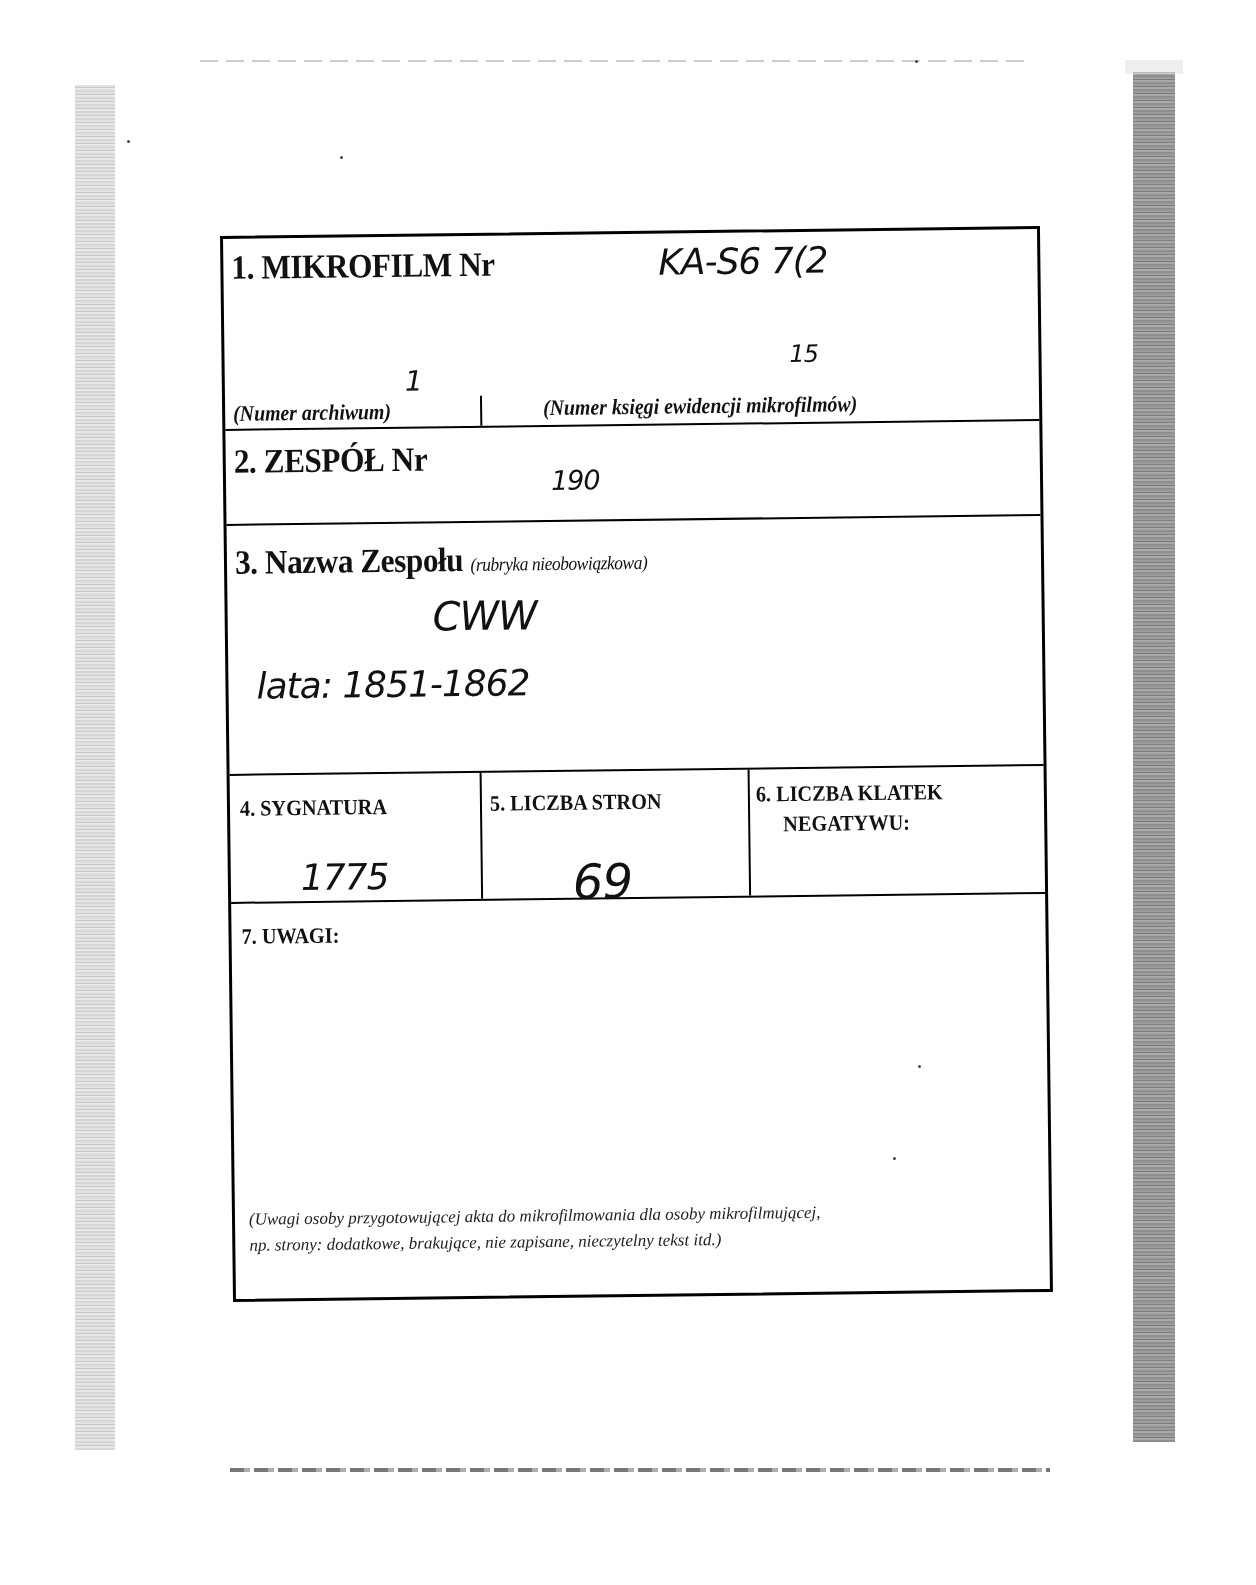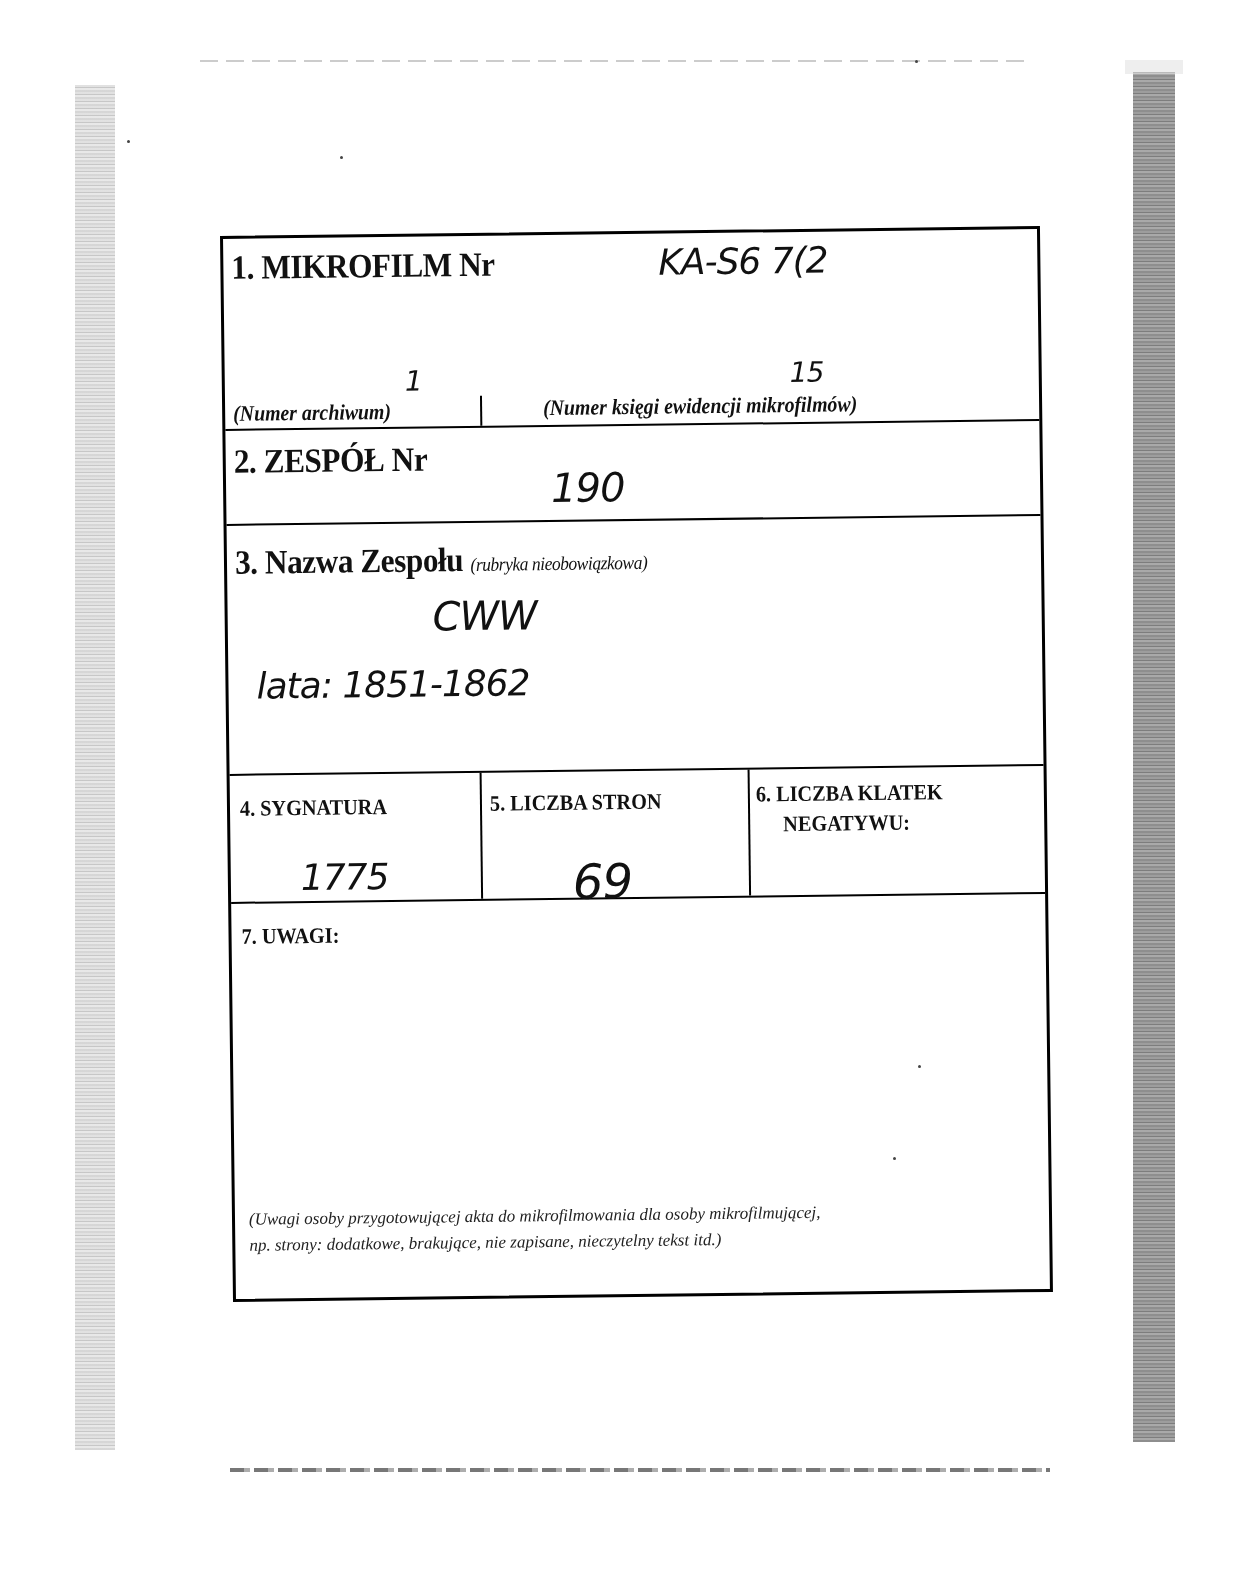--- a/index.html
+++ b/index.html
@@ -43,29 +43,29 @@
 <div class="speck" style="left:915px;top:60px"></div>
 <div class="speck" style="left:918px;top:1065px"></div>
 <div class="speck" style="left:893px;top:1157px"></div>
 
 <div class="form">
 
   <div class="row r1">
     <div class="label-big" style="left:8px;top:10px">1. MIKROFILM  Nr</div>
     <div class="hw" style="left:435px;top:8px;font-size:36px">KA-S6 7(2</div>
     <div class="hw" style="left:180px;top:128px;font-size:28px">1</div>
-    <div class="hw" style="left:565px;top:124px;font-size:28px">15</div>
+    <div class="hw" style="left:565px;top:108px;font-size:24px">15</div>
     <div class="label-it" style="left:8px;top:162px">(Numer archiwum)</div>
     <div class="divider-v" style="left:255px;top:160px;height:30px"></div>
     <div class="label-it" style="left:318px;top:160px">(Numer księgi ewidencji mikrofilmów)</div>
   </div>
 
   <div class="row r2">
     <div class="label-big" style="left:8px;top:12px">2. ZESPÓŁ  Nr</div>
-    <div class="hw" style="left:325px;top:38px;font-size:40px">190</div>
+    <div class="hw" style="left:325px;top:38px;font-size:27px">190</div>
   </div>
 
   <div class="row r3">
     <div class="label-big" style="left:8px;top:18px;white-space:nowrap">
       <span>3. Nazwa Zespołu</span>
       <span class="label-small-it">(rubryka nieobowiązkowa)</span>
     </div>
     <div class="hw" style="left:205px;top:70px;font-size:40px">CWW</div>
     <div class="hw" style="left:28px;top:140px;font-size:36px">lata: 1851-1862</div>
   </div>

